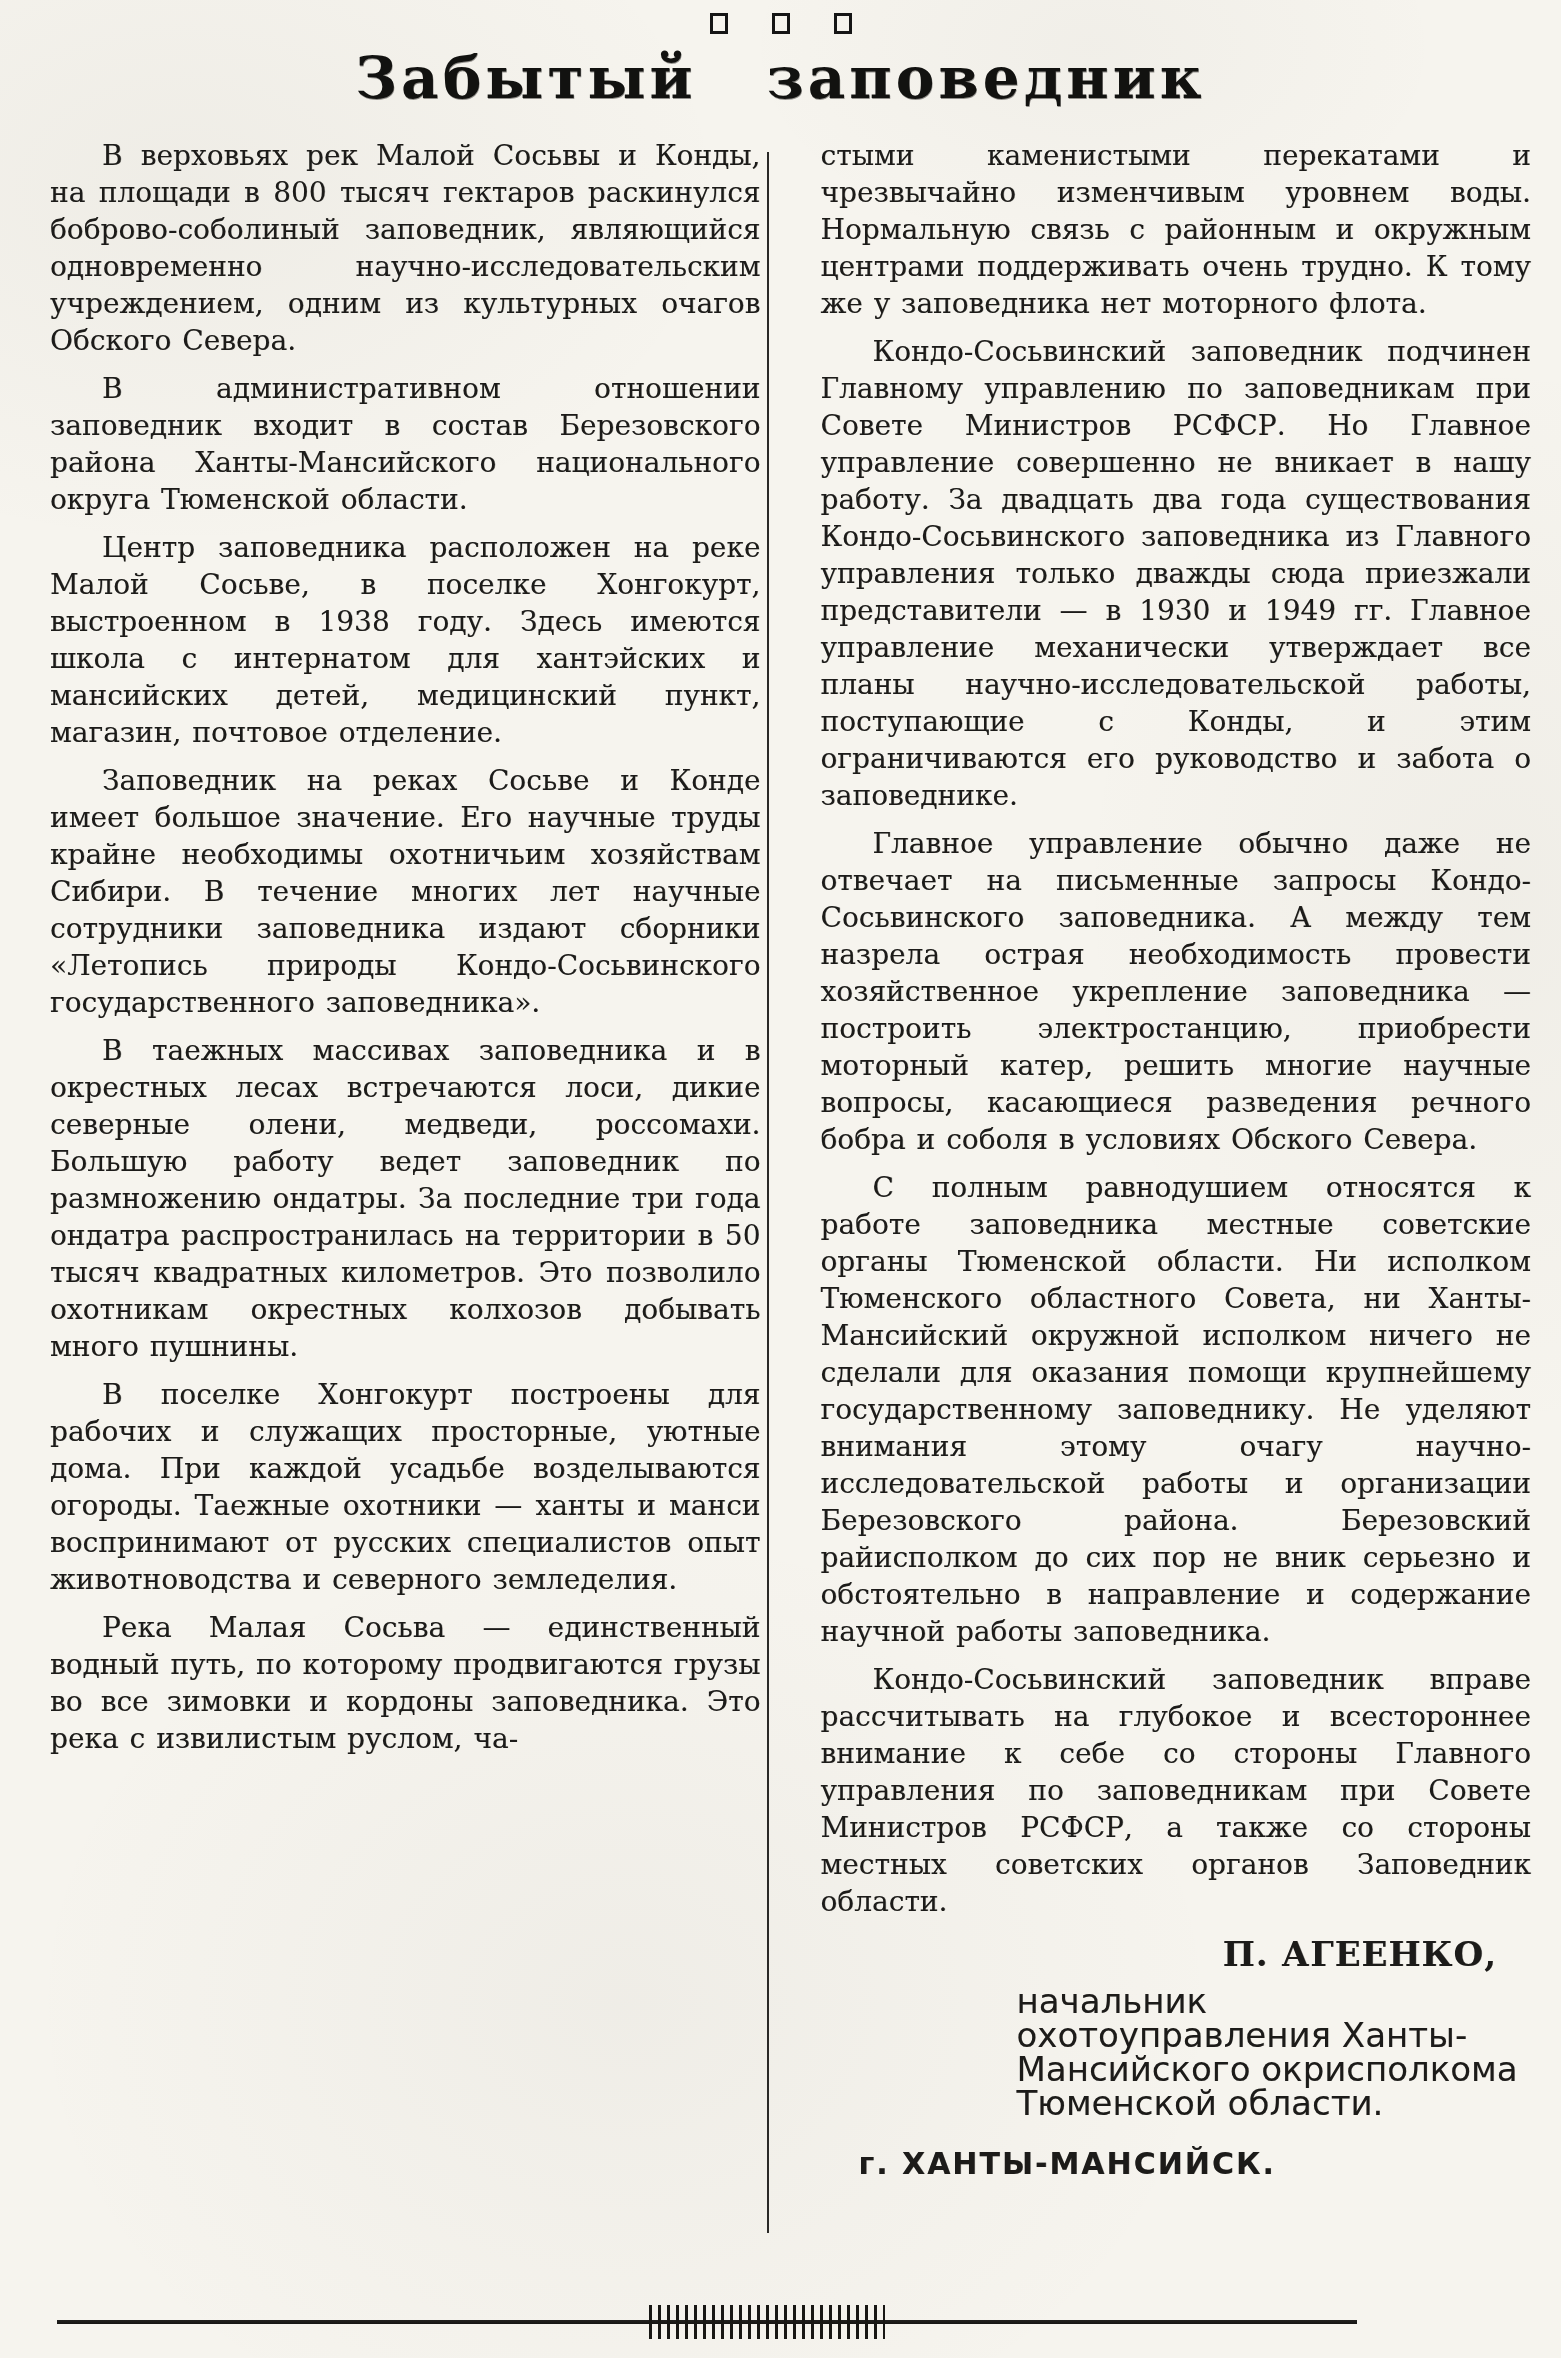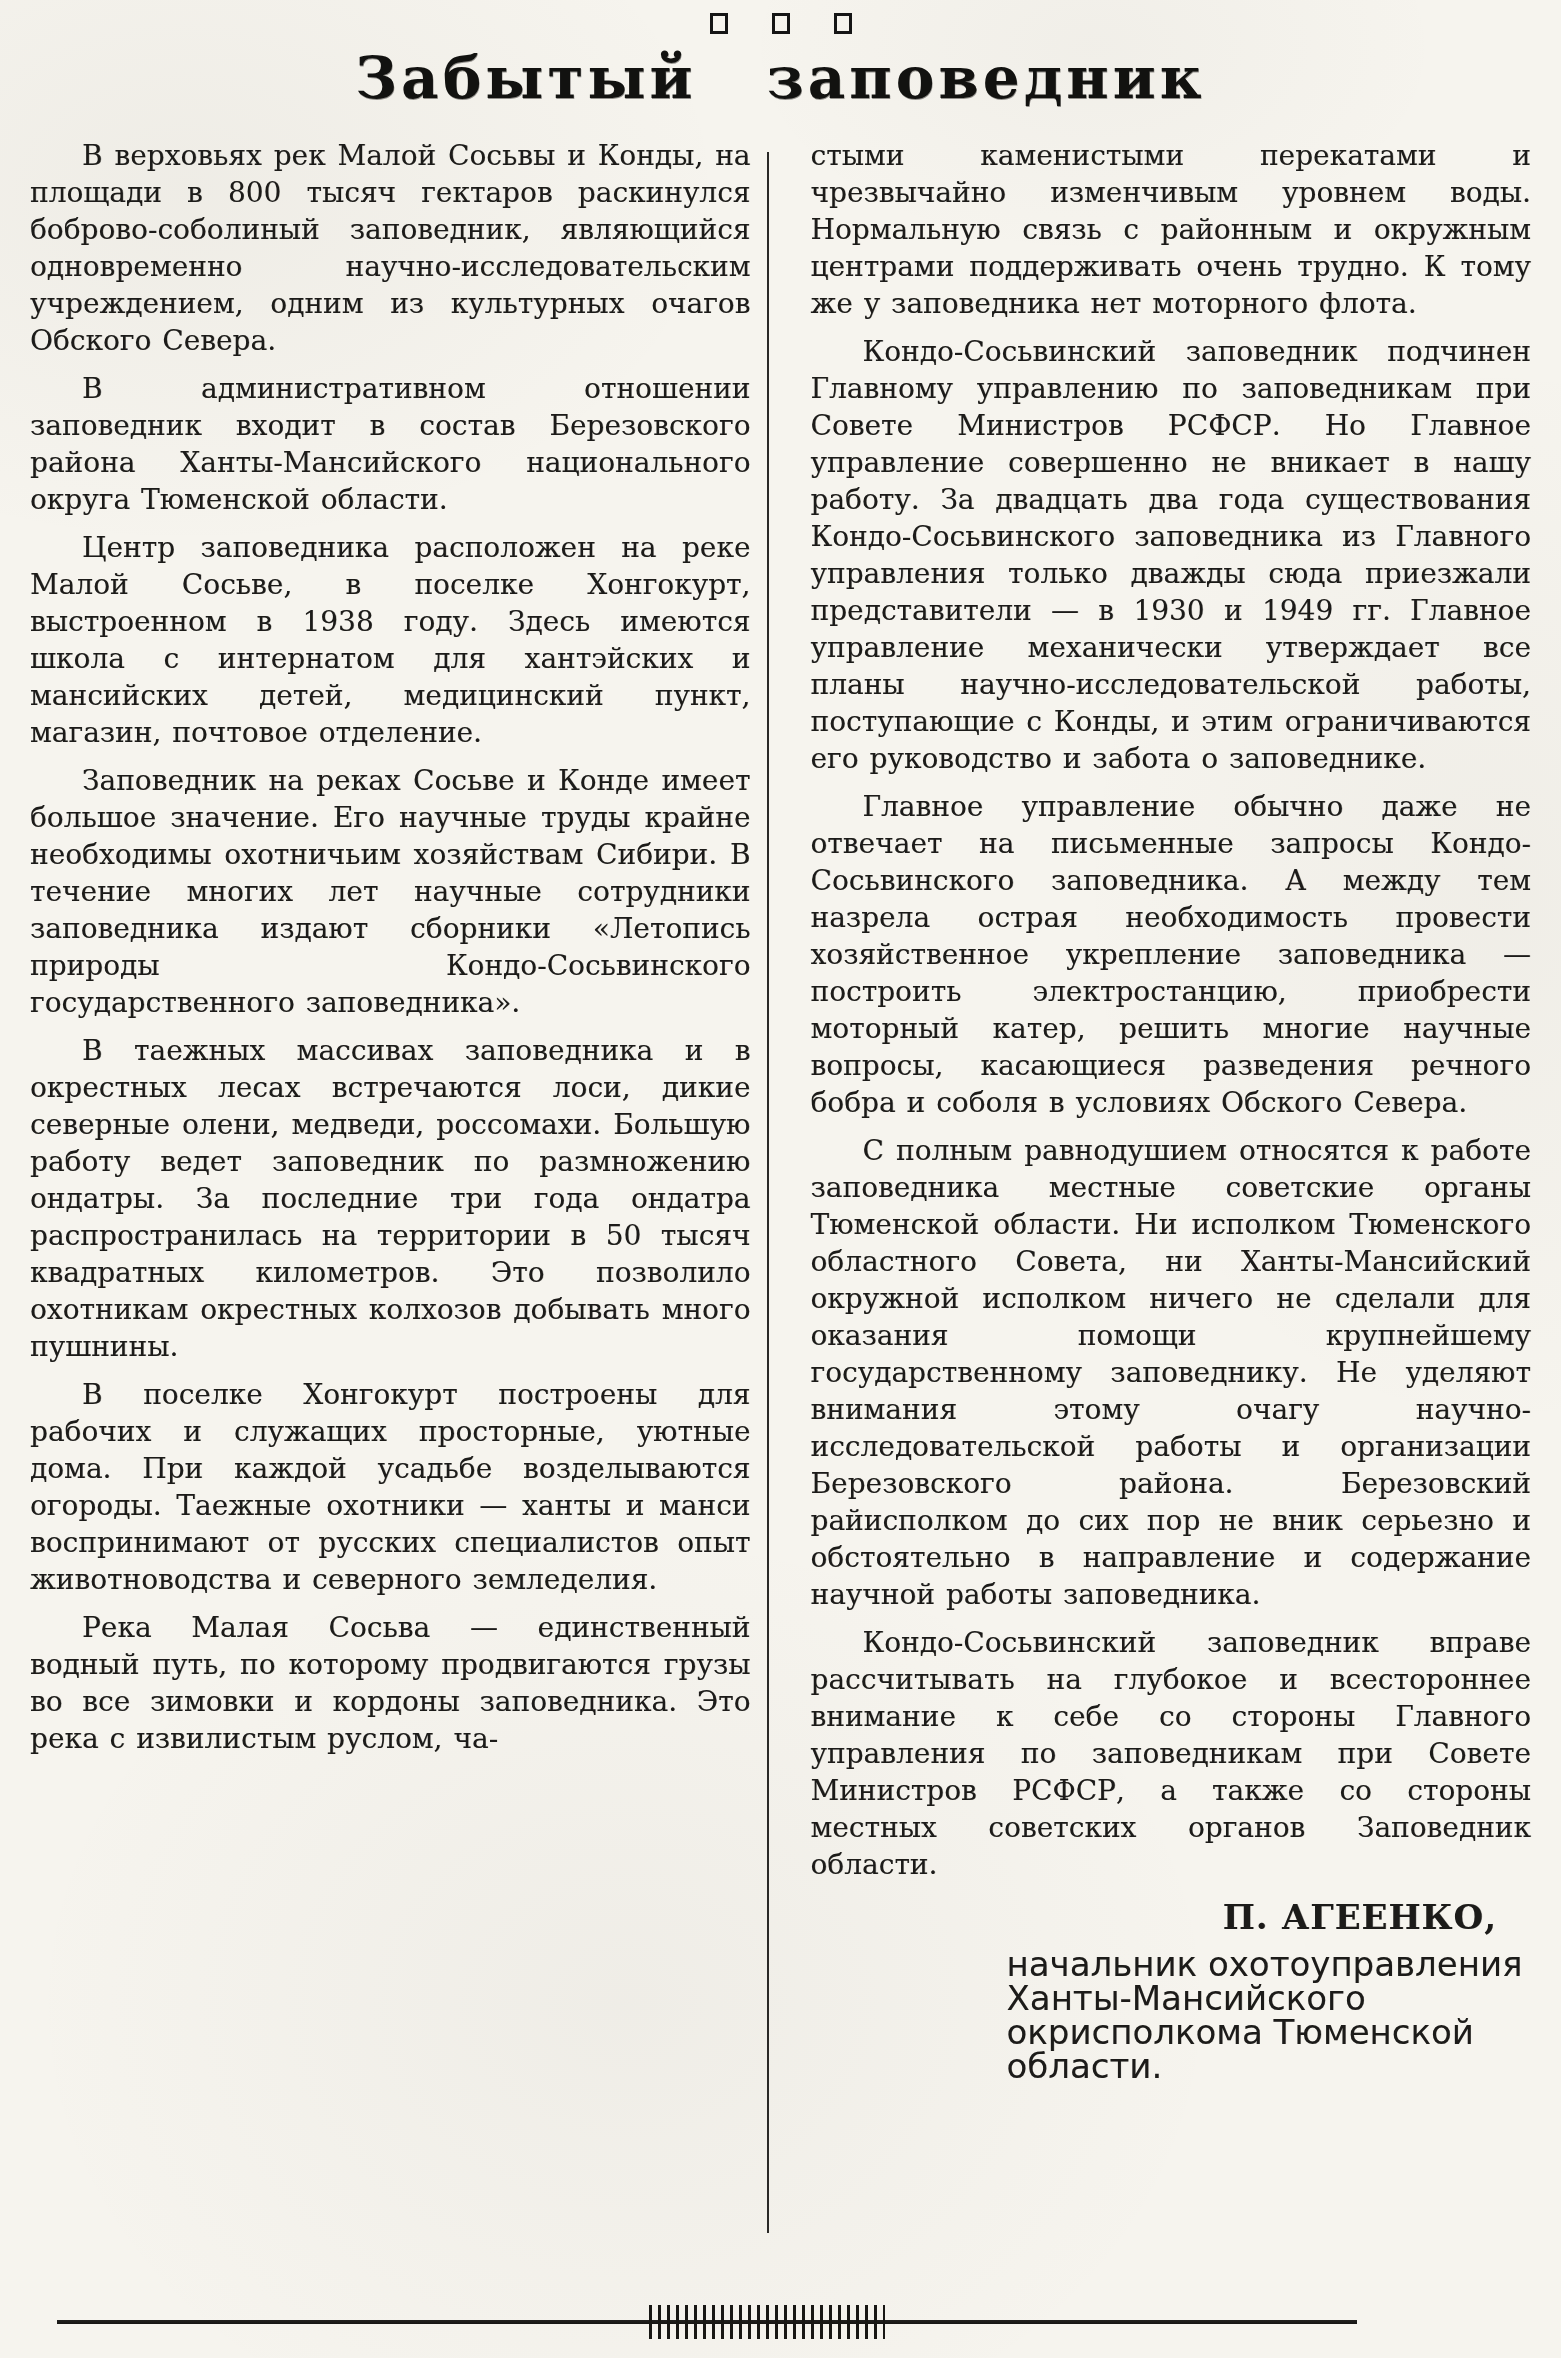--- a/index.html
+++ b/index.html
@@ -30,21 +30,21 @@
     font-size:58px;line-height:1.12;
     letter-spacing:4px;word-spacing:46px;
     color:#121210;
     text-shadow:0.5px 0.5px 0 rgba(25,23,20,0.45);
   }
   .cols{
     display:flex;
     margin:26px 30px 0 30px;
   }
   .col{flex:1 1 0;min-width:0;}
-  .col-left{padding-right:28px;}
+  .col-left{padding-right:28px;margin-left:20px;}
   .col-right{padding-left:32px;}
   .col-divider{
     position:absolute;
     left:767px;top:152px;bottom:125px;
     width:2px;background:#2a2927;
   }
   .para{
     margin:0 0 11px 0;
     font-size:28px;line-height:37px;
     text-align:justify;
@@ -114,20 +114,21 @@
     <div class="col col-right">
       <p class="para cont">стыми каменистыми перекатами и чрезвычайно изменчивым уровнем воды. Нормальную связь с районным и окружным центрами поддерживать очень трудно. К тому же у заповедника нет моторного флота.</p>
       <p class="para">Кондо-Сосьвинский заповедник подчинен Главному управлению по заповедникам при Совете Министров РСФСР. Но Главное управление совершенно не вникает в нашу работу. За двадцать два года существования Кондо-Сосьвинского заповедника из Главного управления только дважды сюда приезжали представители — в 1930 и 1949 гг. Главное управление механически утверждает все планы научно-исследовательской работы, поступающие с Конды, и этим ограничиваются его руководство и забота о заповеднике.</p>
       <p class="para">Главное управление обычно даже не отвечает на письменные запросы Кондо-Сосьвинского заповедника. А между тем назрела острая необходимость провести хозяйственное укрепление заповедника — построить электростанцию, приобрести моторный катер, решить многие научные вопросы, касающиеся разведения речного бобра и соболя в условиях Обского Севера.</p>
       <p class="para">С полным равнодушием относятся к работе заповедника местные советские органы Тюменской области. Ни исполком Тюменского областного Совета, ни Ханты-Мансийский окружной исполком ничего не сделали для оказания помощи крупнейшему государственному заповеднику. Не уделяют внимания этому очагу научно-исследовательской работы и организации Березовского района. Березовский райисполком до сих пор не вник серьезно и обстоятельно в направление и содержание научной работы заповедника.</p>
       <p class="para">Кондо-Сосьвинский заповедник вправе рассчитывать на глубокое и всестороннее внимание к себе со стороны Главного управления по заповедникам при Совете Министров РСФСР, а также со стороны местных советских органов Заповедник области.</p>
 
       <div class="signature">
         <div class="sig-author">П. АГЕЕНКО,</div>
         <div class="sig-role">начальник охотоуправления Ханты-Мансийского окрисполкома Тюменской области.</div>
+        <div class="sig-place">г. ХАНТЫ-МАНСИЙСК.</div>
       </div>
     </div>
 
   </div>
 
   <div class="bottom-rule">
     <span class="comb"></span>
   </div>
 
 </div>

